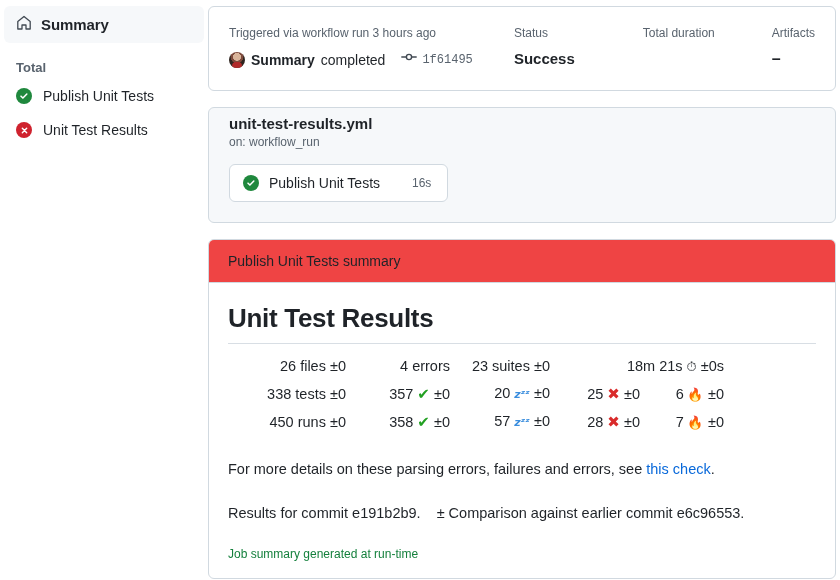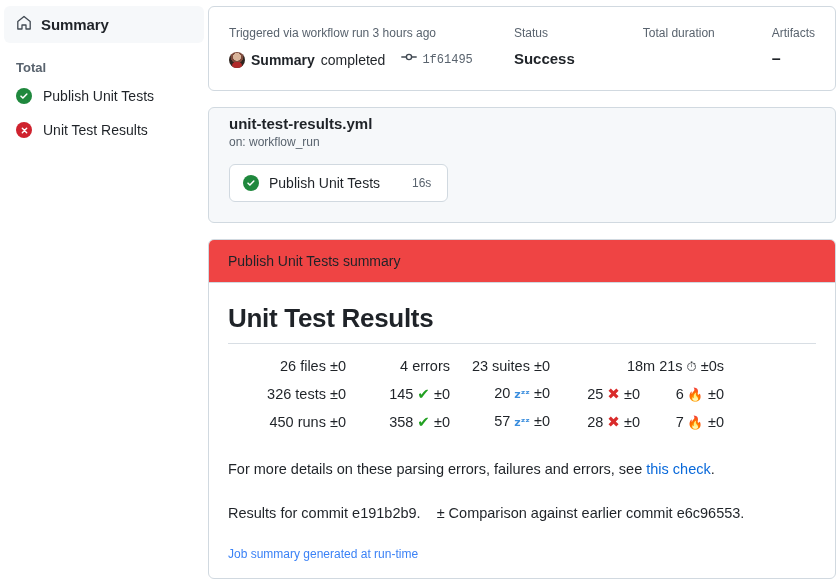--- a/index.html
+++ b/index.html
@@ -239,38 +239,38 @@
   td.c1 { width: 104px; padding-right: 4px; }
   td.c2 { width: 100px; padding-right: 4px; }
   td.c3 { width: 90px;  padding-right: 4px; }
   td.c4 { width: 84px;  padding-right: 4px; }
   .emoji {
     font-family: "DejaVu Sans", sans-serif;
     font-size: 13px;
   }
   .em-check { color: #22a022; font-weight: bold; font-size: 15px; }
   .em-x     { color: #d92b2b; font-weight: bold; font-size: 15px; }
-  .em-zzz   { color: #3b8ede; font-size: 11px; font-weight: bold;}
+  .em-zzz   { color: #3b8ede; font-size: 11px; font-style: italic; font-weight: bold;}
   .em-fire  { font-size: 13px; }
   .em-watch { font-size: 13px; }
 
   .sc-para {
     font-size: 14.5px;
     color: #1f2328;
     line-height: 22px;
     margin: 22px 0 0 0;
   }
   .sc-para a {
     color: #0969da;
     text-decoration: none;
   }
   .gap-sep { display: inline-block; width: 16px; }
   .sc-foot {
     font-size: 12px;
-    color: #3b82f6;
+    color: #15803d;
     margin-top: 22px;
     line-height: 16px;
   }
 </style>
 </head>
 <body>
 
 <div class="page">
 
   <aside class="sidebar">
@@ -384,26 +384,26 @@
                 <span>±0</span>
               </td>
               <td class="c3" colspan="2">
                 <span>18m 21s</span>
                 <span class="emoji em-watch">⏱</span>
                 <span>±0s</span>
               </td>
             </tr>
             <tr>
               <td class="c0">
-                <span>326</span>
+                <span>338</span>
                 <span>tests</span>
                 <span>±0</span>
               </td>
               <td class="c1">
-                <span>145</span>
+                <span>357</span>
                 <span class="emoji em-check">✔</span>
                 <span>±0</span>
               </td>
               <td class="c2">
                 <span>20</span>
                 <span class="emoji em-zzz">zᶻᶻ</span>
                 <span>±0</span>
               </td>
               <td class="c3">
                 <span>25</span>

